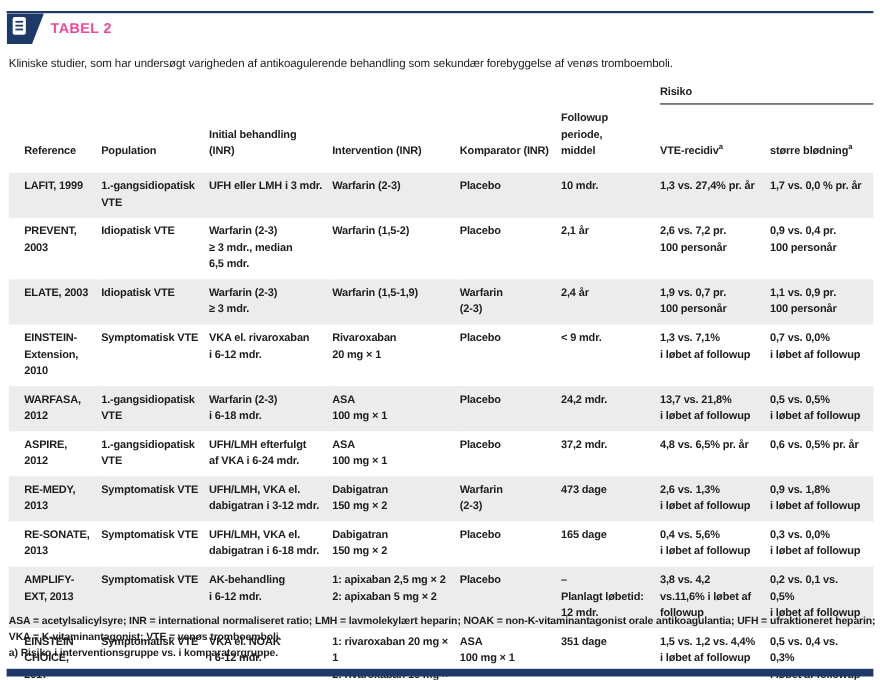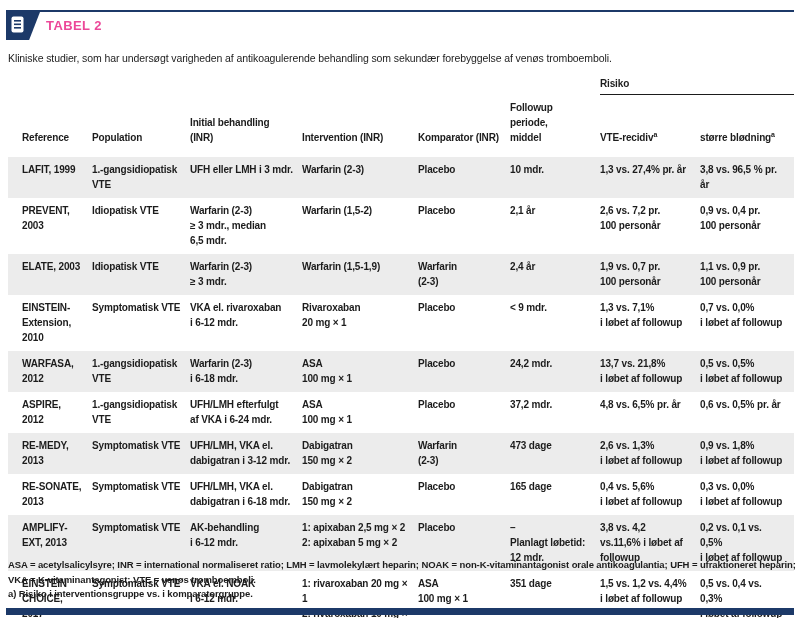--- a/index.html
+++ b/index.html
@@ -127,21 +127,21 @@
   <tbody>
     <tr>
       <td>LAFIT, 1999</td>
       <td>1.-gangsidiopatisk
 VTE</td>
       <td>UFH eller LMH i 3 mdr.</td>
       <td>Warfarin (2-3)</td>
       <td>Placebo</td>
       <td>10 mdr.</td>
       <td>1,3 vs. 27,4% pr. år</td>
-      <td>3,8 vs. 96,5 % pr. år</td>
+      <td>1,7 vs. 0,0 % pr. år</td>
     </tr>
     <tr>
       <td>PREVENT, 2003</td>
       <td>Idiopatisk VTE</td>
       <td>Warfarin (2-3)
 ≥ 3 mdr., median
 6,5 mdr.</td>
       <td>Warfarin (1,5-2)</td>
       <td>Placebo</td>
       <td>2,1 år</td>

